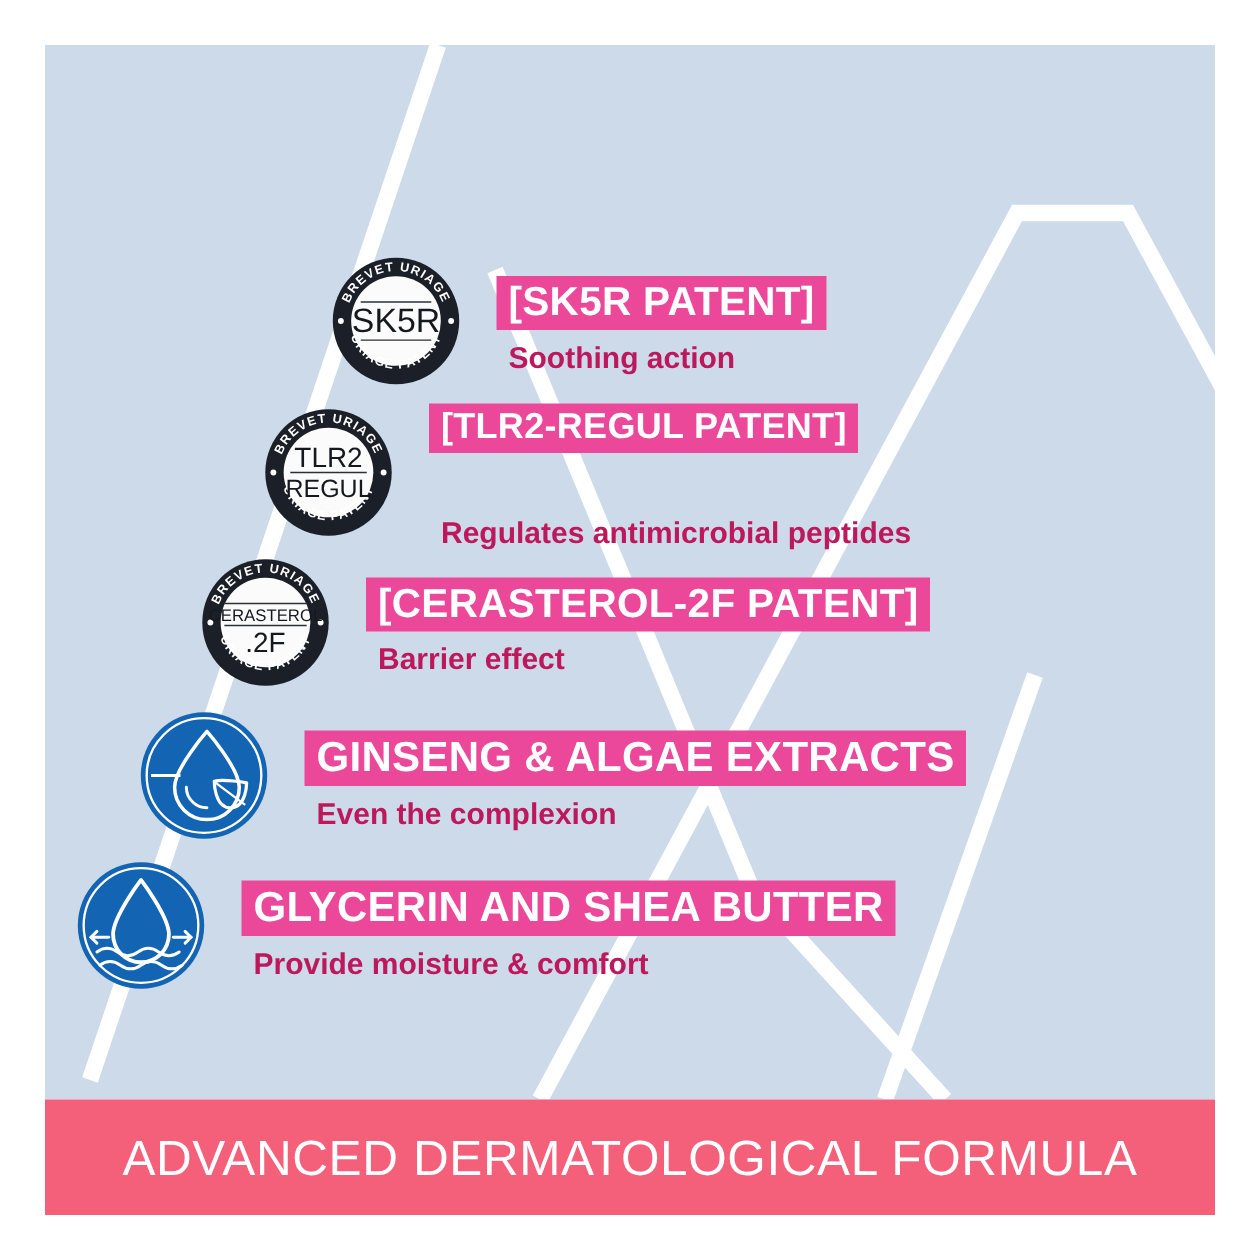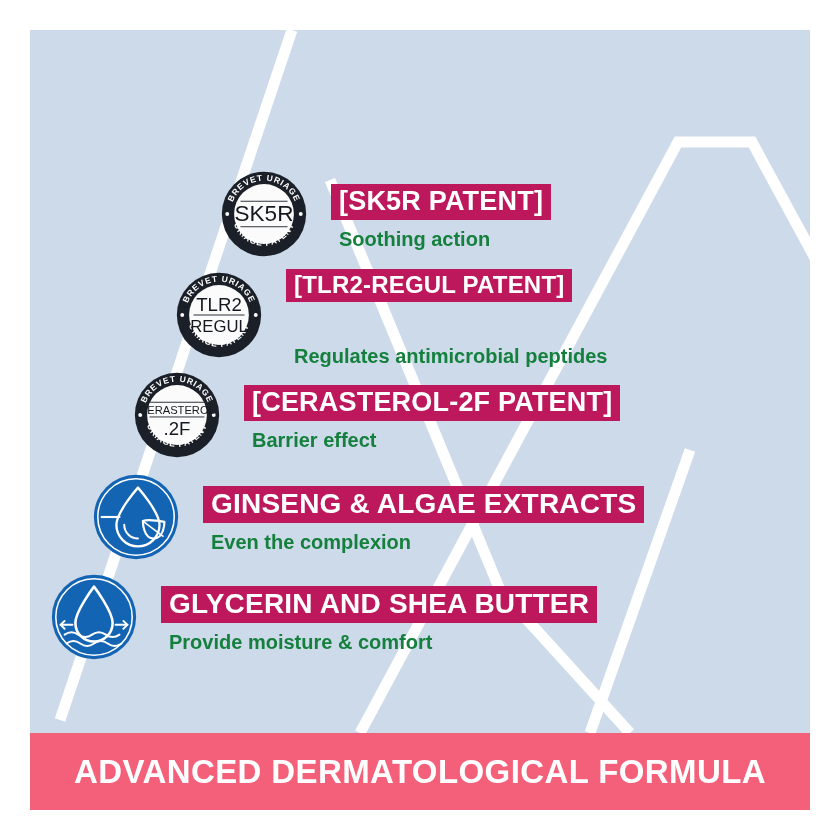--- a/index.html
+++ b/index.html
@@ -51,30 +51,30 @@
   }
   .texts {
     position: relative;
     margin-left: 18px;
     display: flex;
     flex-direction: column;
     align-items: flex-start;
   }
   .title-hl {
     display: inline-block;
-    background: #be185d;
+    background: #ec4899;
     color: #ffffff;
     font-weight: 700;
     letter-spacing: 0.2px;
     padding: 4px 8px 5px 8px;
     line-height: 1.0;
     white-space: nowrap;
   }
   .subtitle {
-    color: #15803d;
+    color: #be185d;
     font-weight: 700;
     line-height: 1.0;
     margin-top: 9px;
     margin-left: 8px;
     white-space: nowrap;
   }
 
   
   .r0 .title-hl { font-size: 27px; }
   .r0 .subtitle { font-size: 20px; }
@@ -94,21 +94,21 @@
     width: 780px;
     height: 77px;
     background: #f4607a;
     display: flex;
     align-items: center;
     justify-content: center;
   }
   #footer-text {
     color: #ffffff;
     font-size: 33px;
-    font-weight: 700;
+    font-weight: 400;
     letter-spacing: 0.4px;
     white-space: nowrap;
   }
 </style>
 </head>
 <body>
 
 <div id="stage">
 
   <div id="panel">

